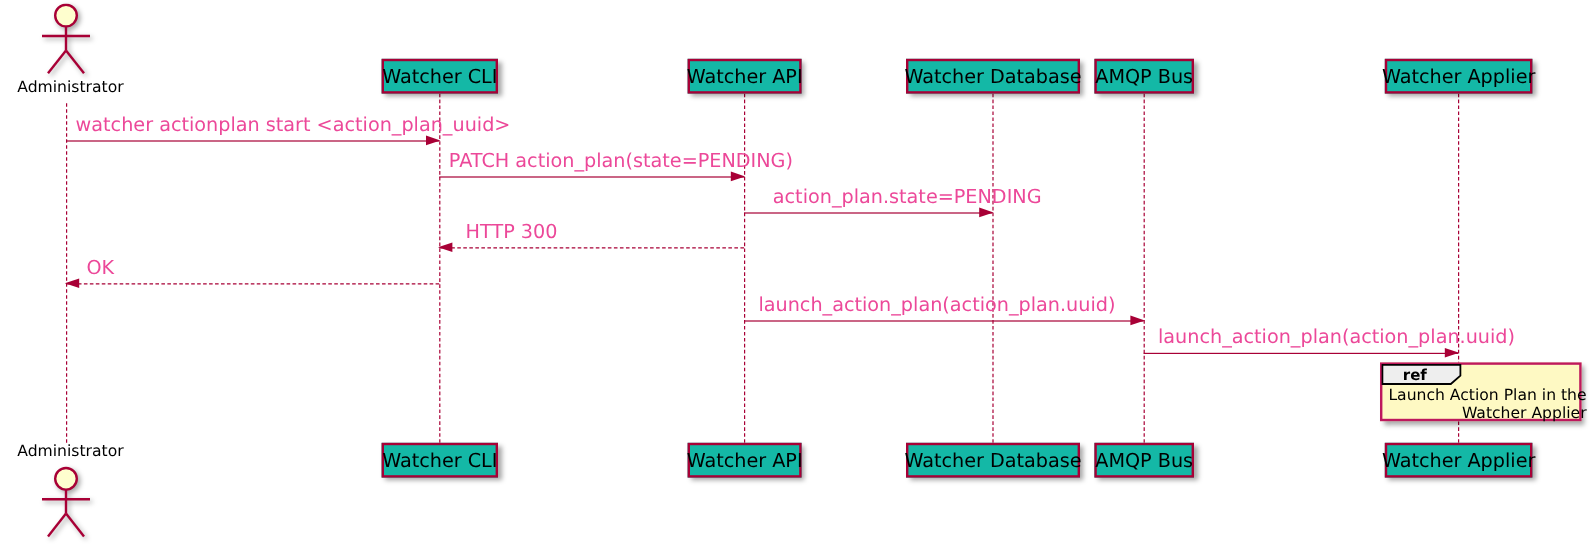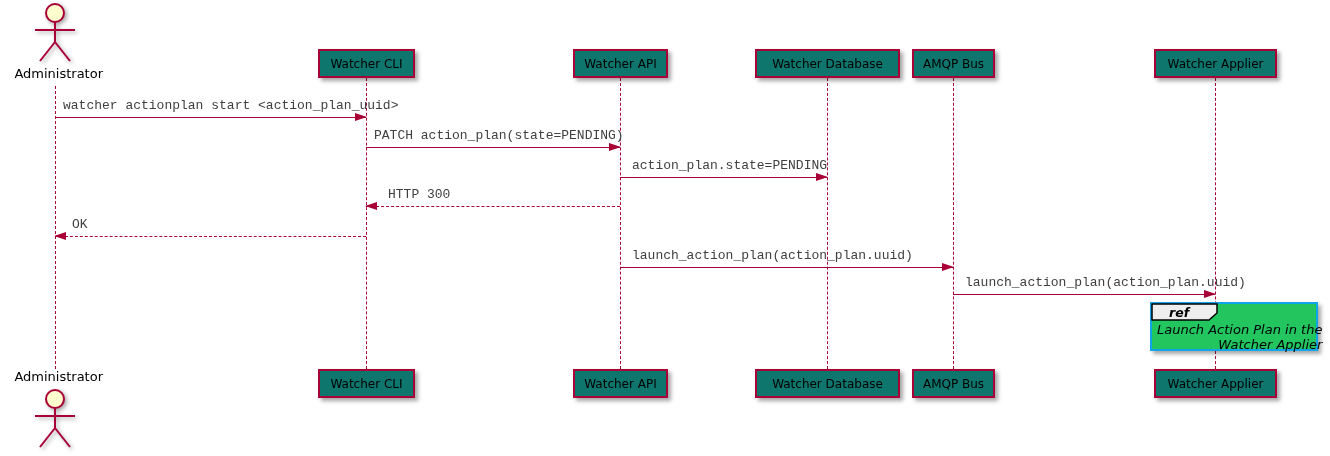--- a/index.html
+++ b/index.html
@@ -4,42 +4,42 @@
 <style>
   html,body{margin:0;padding:0;background:#ffffff;}
   .canvas{
     position:relative;width:1330px;height:456px;background:#ffffff;
     font-family:"DejaVu Sans","Liberation Sans",sans-serif;
     color:#000000;overflow:hidden;
   }
   .lifeline{position:absolute;width:0;border-left:1px dashed #A80036;}
   .pbox{
     position:absolute;height:29px;box-sizing:border-box;
-    background:#0f766e;border:2px solid #A80036;
+    background:#14b8a6;border:2px solid #A80036;
     box-shadow:3px 3px 4px rgba(0,0,0,0.35);
     display:flex;align-items:center;justify-content:center;
-    font-size:12px;white-space:nowrap;padding:0 6px;
+    font-size:16px;white-space:nowrap;padding:0 6px;
   }
   .actor-label{
     position:absolute;width:96px;text-align:right;font-size:13px;white-space:nowrap;
   }
   .actor-svg{position:absolute;filter:drop-shadow(2px 2px 2px rgba(0,0,0,0.35));}
   .msg{position:absolute;height:0;}
   .msg-line{position:absolute;left:0;right:0;top:0;height:0;}
   .msg-line.solid{border-top:1.5px solid #A80036;}
   .msg-line.dashed{border-top:1.5px dashed #A80036;}
   .msg-label{
-    position:absolute;bottom:4px;white-space:nowrap;font-size:13px;color:#404040;font-family:Liberation Mono, monospace;
+    position:absolute;bottom:4px;white-space:nowrap;font-size:16px;color:#ec4899;
   }
   .arrow{position:absolute;width:0;height:0;border:solid transparent;}
   .arrow.right{right:-1px;top:-4px;border-width:4px 0 4px 12px;border-left-color:#A80036;}
   .arrow.left{left:-1px;top:-4px;border-width:4px 12px 4px 0;border-right-color:#A80036;}
   .ref-box{
-    position:absolute;box-sizing:border-box;background:#22c55e;
-    border:2px solid #0ea5e9;box-shadow:3px 3px 4px rgba(0,0,0,0.35);font-style:italic;
+    position:absolute;box-sizing:border-box;background:#fef9c3;
+    border:2px solid #be185d;box-shadow:3px 3px 4px rgba(0,0,0,0.35);
   }
   .ref-text{position:absolute;left:5px;top:18px;font-size:13px;line-height:15px;white-space:nowrap;text-align:right;}
 </style>
 </head>
 <body>
 
 <div class="canvas">
 
   <div class="lifeline" style="left:55px;top:86px;height:283px;"></div>
   <div class="lifeline" style="left:366px;top:78px;height:291px;"></div>
@@ -69,21 +69,21 @@
     <div class="arrow right"></div>
   </div>
 
   <div class="msg" style="left:366px;top:147px;width:254px;">
     <div class="msg-label" style="left:8px;">PATCH action_plan(state=PENDING)</div>
     <div class="msg-line solid"></div>
     <div class="arrow right"></div>
   </div>
 
   <div class="msg" style="left:620px;top:177px;width:207px;">
-    <div class="msg-label" style="left:12px;margin-top:48px;">action_plan.state=PENDING</div>
+    <div class="msg-label" style="left:24px;margin-top:48px;">action_plan.state=PENDING</div>
     <div class="msg-line solid"></div>
     <div class="arrow right"></div>
   </div>
 
   <div class="msg" style="left:366px;top:206px;width:254px;">
     <div class="msg-label" style="left:22px;">HTTP 300</div>
     <div class="msg-line dashed"></div>
     <div class="arrow left"></div>
   </div>
 

